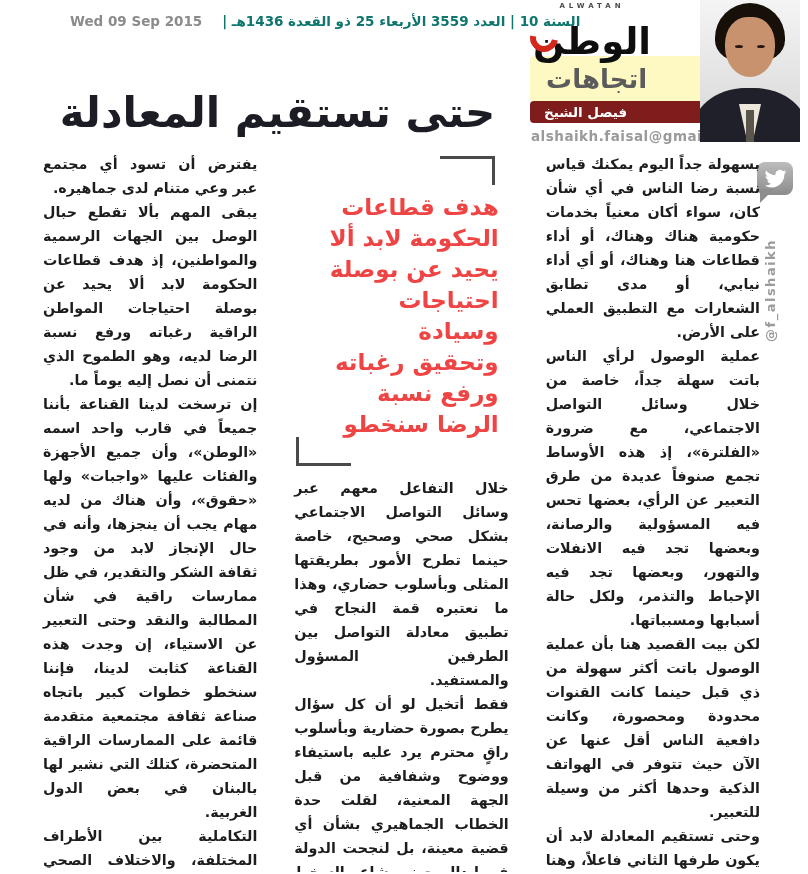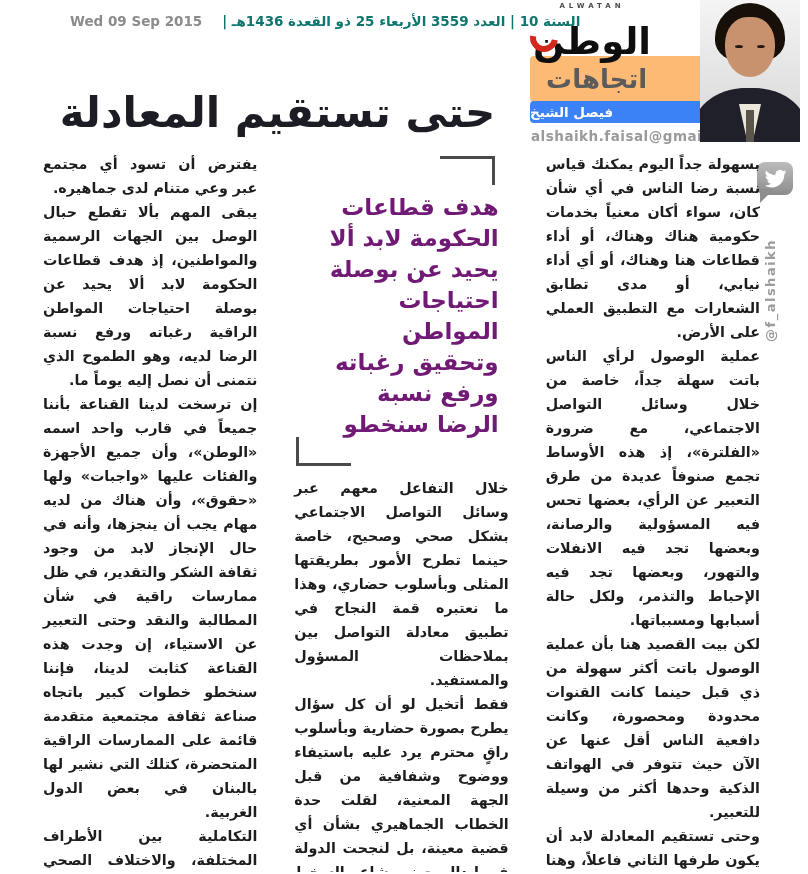--- a/index.html
+++ b/index.html
@@ -12,26 +12,26 @@
   .issue-ar{color:#0f766e;font-size:13.5px;font-weight:bold;direction:rtl;white-space:nowrap;}
 
   .logo{position:absolute;left:528px;top:2px;width:128px;text-align:center;}
   .logo .en{display:block;font-size:7px;letter-spacing:4px;color:#4a4a4a;font-weight:bold;margin-bottom:12px;}
   .logo .ar{position:relative;z-index:1;display:block;font-size:37px;line-height:40px;font-weight:bold;color:#0e0e0e;direction:rtl;}
   .logo .swoosh{position:absolute;left:2px;top:22px;width:16px;height:16px;border:6px solid transparent;
                 border-bottom-color:#d2281e;border-left-color:#d2281e;border-radius:50%;
                 transform:rotate(-35deg);z-index:2;}
 
   
-  .section-box{position:absolute;left:530px;top:56px;width:216px;height:46px;background:#fdba74;
+  .section-box{position:absolute;left:530px;top:56px;width:216px;height:46px;background:#fef9c3;
                border-radius:4px;color:#5b5b5b;font-size:26px;font-weight:bold;line-height:46px;
                direction:rtl;text-align:left;padding-left:16px;box-sizing:border-box;}
-  .name-bar{position:absolute;left:530px;top:101px;width:216px;height:22px;background:#3b82f6;
+  .name-bar{position:absolute;left:530px;top:101px;width:216px;height:22px;background:#7f1d1d;
             border-radius:4px;color:#fff;font-size:13.5px;font-weight:bold;line-height:22px;
-            direction:rtl;text-align:left;box-sizing:border-box;}
+            direction:rtl;text-align:left;padding-left:14px;box-sizing:border-box;}
   .email{position:absolute;left:531px;top:128px;color:#9a9a9a;font-size:13.5px;font-weight:bold;
          letter-spacing:0.5px;direction:ltr;}
 
   
   .photo{position:absolute;left:700px;top:0;width:100px;height:142px;
          background:linear-gradient(180deg,#f4f4f4,#d6d6d6);overflow:hidden;}
   .photo .hair{position:absolute;top:3px;left:15px;width:70px;height:60px;background:#171009;
                border-radius:50% 50% 42% 42%/58% 58% 38% 38%;}
   .photo .neck{position:absolute;bottom:34px;left:40px;width:20px;height:20px;background:#b57f5e;}
   .photo .face{position:absolute;top:17px;left:25px;width:50px;height:60px;background:#c9926e;
@@ -59,21 +59,21 @@
          font-size:42px;font-weight:bold;color:#1c1c24;}
 
   .columns{position:absolute;top:152px;left:30px;width:730px;height:720px;display:flex;
            direction:rtl;gap:24px;overflow:hidden;}
   .col{flex:1 1 0;direction:rtl;margin-left:13px;}
   .col p{margin:0;font-size:14.3px;font-weight:bold;line-height:24px;color:#1d1d1d;
          text-align:justify;text-align-last:right;}
 
   
   .pq{position:relative;padding:40px 10px 28px 2px;margin-bottom:8px;}
-  .pq p{font-size:23px;line-height:31px;color:#701a75;font-weight:bold;
+  .pq p{font-size:23px;line-height:31px;color:#ef4444;font-weight:bold;
         text-align:right;text-align-last:right;margin:0;}
   .pq .br-top{position:absolute;top:4px;right:14px;width:52px;height:26px;
               border-top:3px solid #4a4a4a;border-right:3px solid #4a4a4a;}
   .pq .br-bottom{position:absolute;bottom:2px;left:2px;width:52px;height:26px;
               border-bottom:3px solid #4a4a4a;border-left:3px solid #4a4a4a;}
 </style>
 </head>
 <body>
 
 <div class="page">
@@ -123,28 +123,28 @@
 
     <div class="col">
       <div class="pq">
         <span class="br-top"></span>
         <span class="br-bottom"></span>
         <div>
             <p>هدف قطاعات</p>
             <p>الحكومة لابد ألا</p>
             <p>يحيد عن بوصلة</p>
             <p>احتياجات</p>
-            <p>المواطن</p>
+            <p>وسيادة</p>
             <p>وتحقيق رغباته</p>
             <p>ورفع نسبة</p>
             <p>الرضا سنخطو</p>
           </div>
       </div>
       <div>
-          <p>خلال التفاعل معهم عبر وسائل التواصل الاجتماعي بشكل صحي وصحيح، خاصة حينما تطرح الأمور بطريقتها المثلى وبأسلوب حضاري، وهذا ما نعتبره قمة النجاح في تطبيق معادلة التواصل بين بملاحظات المسؤول والمستفيد.</p>
+          <p>خلال التفاعل معهم عبر وسائل التواصل الاجتماعي بشكل صحي وصحيح، خاصة حينما تطرح الأمور بطريقتها المثلى وبأسلوب حضاري، وهذا ما نعتبره قمة النجاح في تطبيق معادلة التواصل بين الطرفين المسؤول والمستفيد.</p>
           <p>فقط أتخيل لو أن كل سؤال يطرح بصورة حضارية وبأسلوب راقٍ محترم يرد عليه باستيفاء ووضوح وشفافية من قبل الجهة المعنية، لقلت حدة الخطاب الجماهيري بشأن أي قضية معينة، بل لنجحت الدولة في إبدال بعض مشاعر السخط والإحباط إلى مشاعر تفاؤل وحالة شعور بالرضا، خاصة حينما يقرن القول بفعل جاد يحل أي إشكالية تطرح.</p>
         </div>
     </div>
 
     <div class="col">
         <p>يفترض أن تسود أي مجتمع عبر وعي متنام لدى جماهيره.</p>
         <p>يبقى المهم بألا تقطع حبال الوصل بين الجهات الرسمية والمواطنين، إذ هدف قطاعات الحكومة لابد ألا يحيد عن بوصلة احتياجات المواطن الراقية رغباته ورفع نسبة الرضا لديه، وهو الطموح الذي نتمنى أن نصل إليه يوماً ما.</p>
         <p>إن ترسخت لدينا القناعة بأننا جميعاً في قارب واحد اسمه «الوطن»، وأن جميع الأجهزة والفئات عليها «واجبات» ولها «حقوق»، وأن هناك من لديه مهام يجب أن ينجزها، وأنه في حال الإنجاز لابد من وجود ثقافة الشكر والتقدير، في ظل ممارسات راقية في شأن المطالبة والنقد وحتى التعبير عن الاستياء، إن وجدت هذه القناعة كثابت لدينا، فإننا سنخطو خطوات كبير باتجاه صناعة ثقافة مجتمعية متقدمة قائمة على الممارسات الراقية المتحضرة، كتلك التي نشير لها بالبنان في بعض الدول الغربية.</p>
         <p>التكاملية بين الأطراف المختلفة، والاختلاف الصحي الهادف لتحقيق المصلحة العامة، هي أسس التقدم والتطوير، ومن يؤمن بأن التشتت والتشرذم وبعثرة الجهود عبر تكسير العظام وسيادة الإحباط على الأمل والتفاؤل والعمل المجتهد، فهو غير موفق في حساباته.</p>
       </div>

